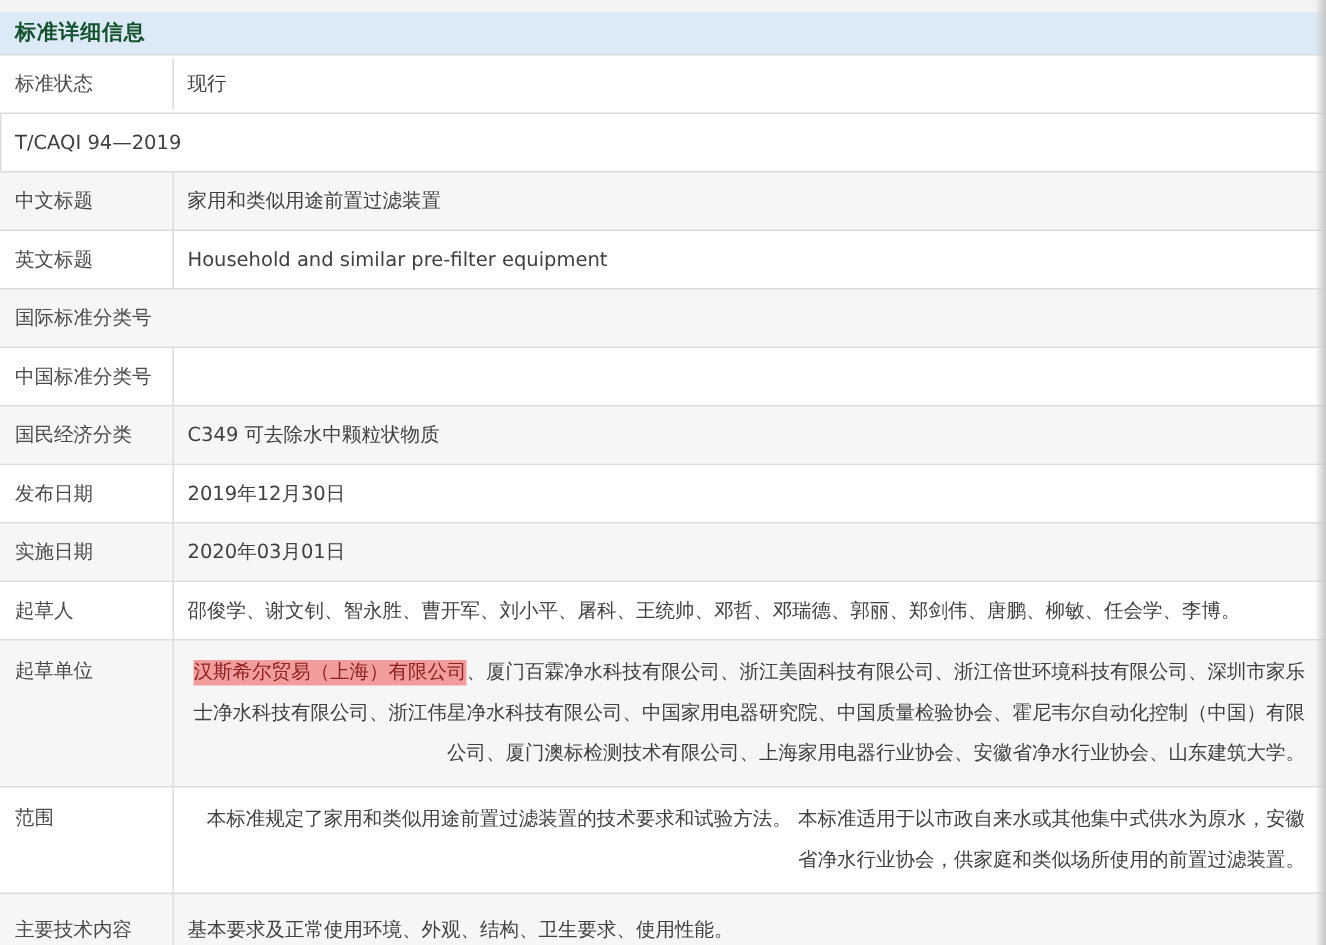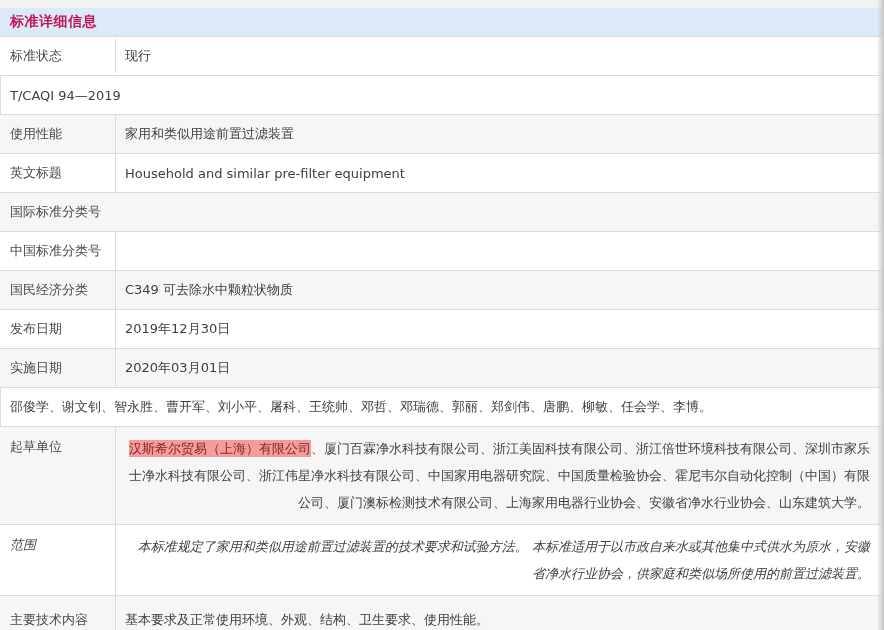--- a/index.html
+++ b/index.html
@@ -23,21 +23,21 @@
   .top-strip{height:8px;background:#f3f3f3;}
   .panel{width:100%;}
   .panel-header{
     height:28px;
     background:var(--header-bg);
     display:flex;
     align-items:center;
     padding-left:10px;
     font-size:14px;
     font-weight:bold;
-    color:#be185d;
+    color:#14532d;
     letter-spacing:0.5px;
   }
   .table{width:100%;background:#ffffff;}
   .row{
     display:flex;
     border-top:1px solid var(--border);
     min-height:39px;
     background:#ffffff;
   }
   .table .row:nth-child(odd){background:var(--stripe);}
@@ -55,21 +55,21 @@
     border-left:1px solid var(--border);
     display:flex;
     align-items:center;
     padding:8px 14px 8px 9px;
     color:var(--value-color);
   }
   .row-multi .cell-label{align-items:flex-start;padding-top:11px;}
   .row-multi .cell-value{align-items:flex-start;text-align:right;}
   .row-multi .cell-value .para{line-height:27px;}
   .row-tall{min-height:95px;}
-  .row-scope{min-height:61px;font-style:italic;}
+  .row-scope{min-height:61px;}
   .row-last{min-height:48px;}
   mark.hl{
     background:var(--highlight-bg);
     color:var(--highlight-text);
     padding:1px 0;
   }
   .right-edge{
     position:absolute;
     top:0;right:0;bottom:0;
     width:7px;
@@ -90,21 +90,21 @@
     <div class="row">
       <div class="cell-label">标准状态</div>
       <div class="cell-value">现行</div>
     </div>
 
     <div class="row">
       <div class="cell-value">T/CAQI 94—2019</div>
     </div>
 
     <div class="row">
-      <div class="cell-label">使用性能</div>
+      <div class="cell-label">中文标题</div>
       <div class="cell-value">家用和类似用途前置过滤装置</div>
     </div>
 
     <div class="row">
       <div class="cell-label">英文标题</div>
       <div class="cell-value">Household and similar pre-filter equipment</div>
     </div>
 
     <div class="row">
       <div class="cell-label">国际标准分类号</div>
@@ -124,20 +124,21 @@
       <div class="cell-label">发布日期</div>
       <div class="cell-value">2019年12月30日</div>
     </div>
 
     <div class="row">
       <div class="cell-label">实施日期</div>
       <div class="cell-value">2020年03月01日</div>
     </div>
 
     <div class="row">
+      <div class="cell-label">起草人</div>
       <div class="cell-value">邵俊学、谢文钊、智永胜、曹开军、刘小平、屠科、王统帅、邓哲、邓瑞德、郭丽、郑剑伟、唐鹏、柳敏、任会学、李博。</div>
     </div>
 
     <div class="row row-multi row-tall">
       <div class="cell-label">起草单位</div>
       <div class="cell-value">
         <div class="para"><mark class="hl">汉斯希尔贸易（上海）有限公司</mark><span>、厦门百霖净水科技有限公司、浙江美固科技有限公司、浙江倍世环境科技有限公司、深圳市家乐士净水科技有限公司、浙江伟星净水科技有限公司、中国家用电器研究院、中国质量检验协会、霍尼韦尔自动化控制（中国）有限公司、厦门澳标检测技术有限公司、上海家用电器行业协会、安徽省净水行业协会、山东建筑大学。</span></div>
       </div>
     </div>
 

